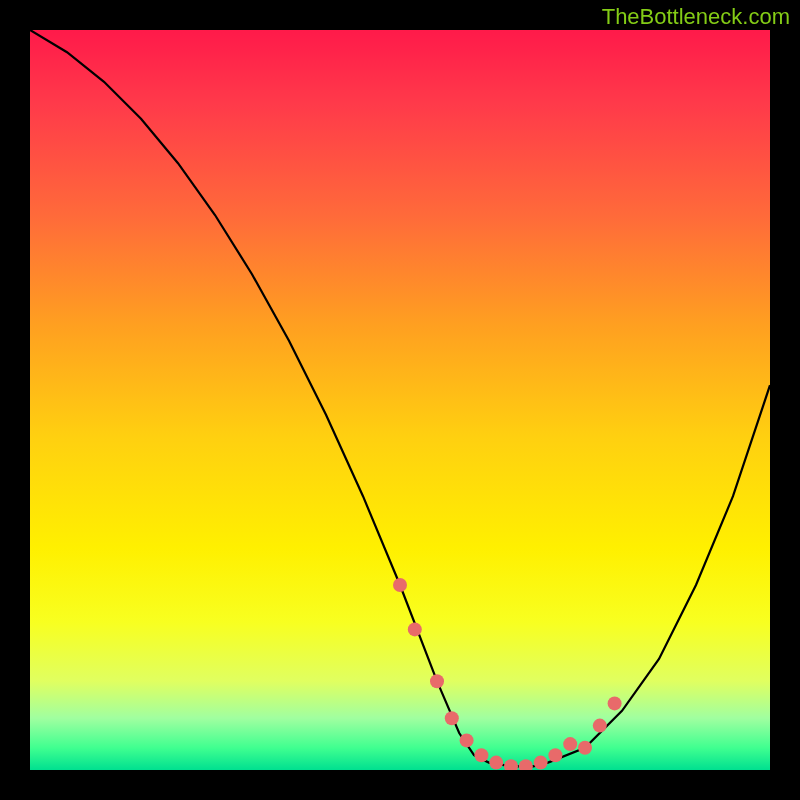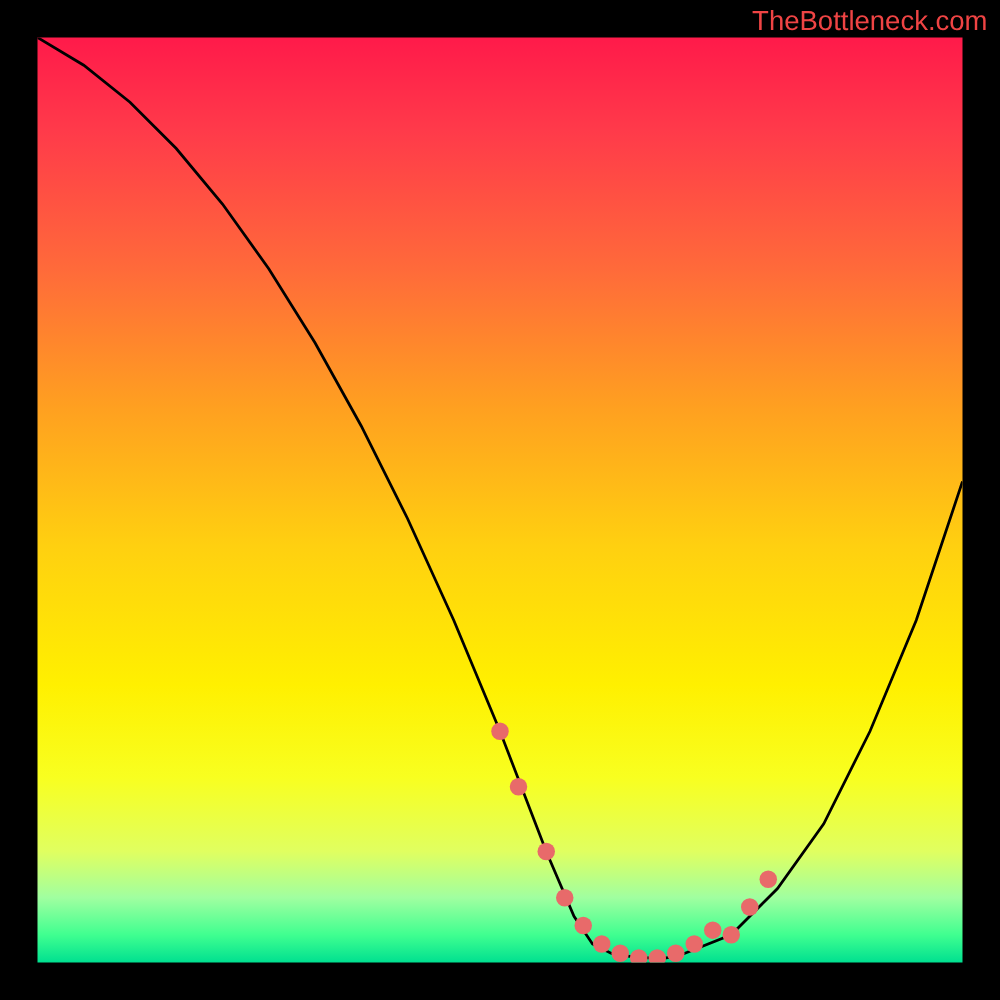--- a/index.html
+++ b/index.html
@@ -8,21 +8,21 @@
     height: 800px;
     background: #000;
     position: relative;
     font-family: Arial, sans-serif;
     overflow: hidden;
   }
   .watermark {
     position: absolute;
     top: 4px;
     right: 10px;
-    color: #ef4444;
+    color: #84cc16;
     font-size: 22px;
     font-weight: 500;
     z-index: 10;
   }
   .plot-area {
     position: absolute;
     left: 30px;
     top: 30px;
     width: 740px;
     height: 740px;

